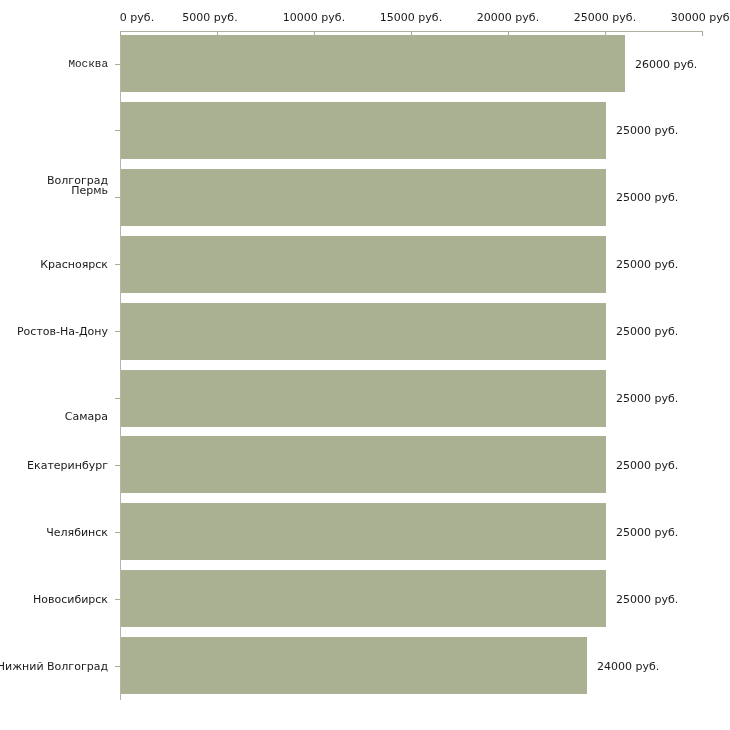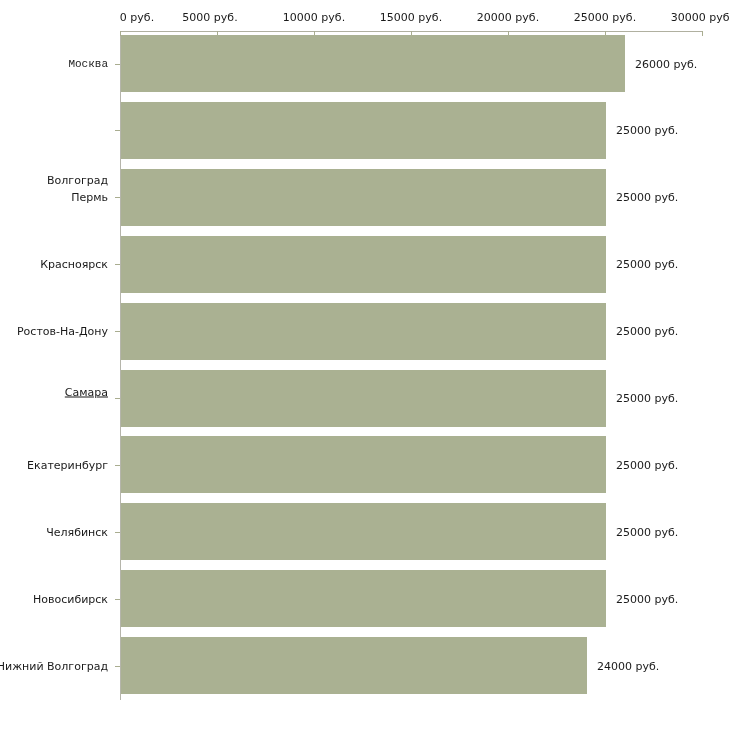--- a/index.html
+++ b/index.html
@@ -110,27 +110,27 @@
       <div class="xtick-label" style="left: 605px;">25000 руб.</div>
       <div class="xtick" style="left: 702px;"></div>
       <div class="xtick-label" style="left: 702px;">30000 руб.</div>
     </div>
   <div id="yticks-layer">
       <div class="ytick" style="top: 64px;"></div>
       <div class="ytick-label" style="top: 64px; font-family: Liberation Mono, monospace;">Москва</div>
       <div class="ytick" style="top: 130px;"></div>
       <div class="ytick-label" style="top: 148px; margin-top: 32px;">Волгоград</div>
       <div class="ytick" style="top: 197px;"></div>
-      <div class="ytick-label" style="top: 197px;">Пермь</div>
+      <div class="ytick-label" style="top: 190px;">Пермь</div>
       <div class="ytick" style="top: 264px;"></div>
       <div class="ytick-label" style="top: 264px;">Красноярск</div>
       <div class="ytick" style="top: 331px;"></div>
       <div class="ytick-label" style="top: 331px;">Ростов-На-Дону</div>
       <div class="ytick" style="top: 398px;"></div>
-      <div class="ytick-label" style="top: 392px; text-decoration: underline;">Самара</div>
+      <div class="ytick-label" style="top: 416px;">Самара</div>
       <div class="ytick" style="top: 465px;"></div>
       <div class="ytick-label" style="top: 465px;">Екатеринбург</div>
       <div class="ytick" style="top: 532px;"></div>
       <div class="ytick-label" style="top: 532px;">Челябинск</div>
       <div class="ytick" style="top: 599px;"></div>
       <div class="ytick-label" style="top: 599px; margin-left: 28px;">Новосибирск</div>
       <div class="ytick" style="top: 666px;"></div>
       <div class="ytick-label" style="top: 666px;">Нижний Волгоград</div>
     </div>
   <div id="bars-layer">

